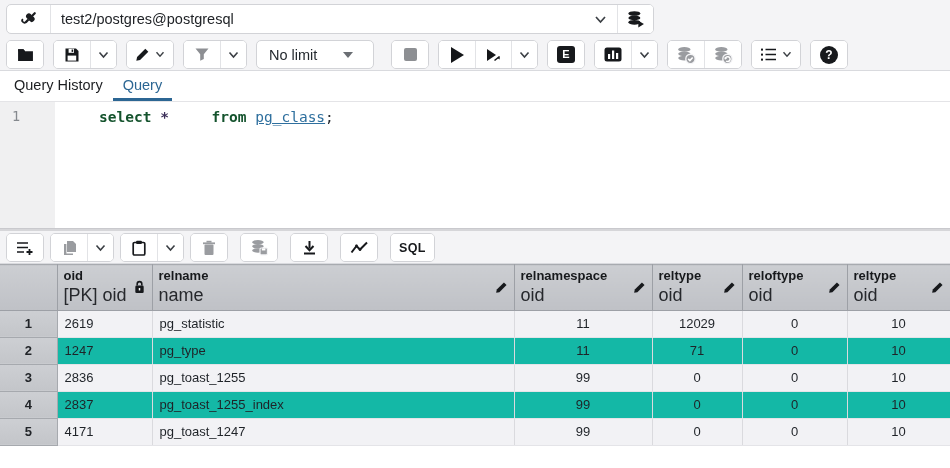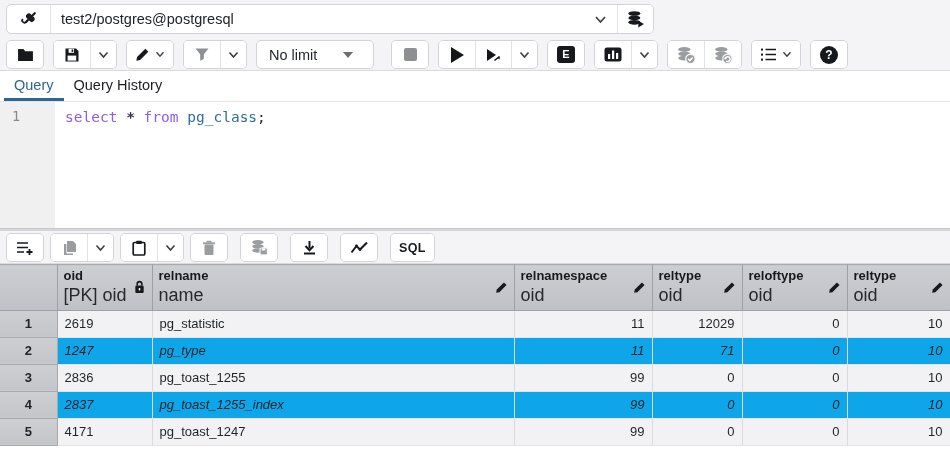--- a/index.html
+++ b/index.html
@@ -28,44 +28,44 @@
 
   
   .tabrow { display:flex; align-items:flex-end; background:#fff; height:31px; padding:0 4px; border-bottom:1px solid #e4e4e7; flex:0 0 auto; }
   .tab { padding:6px 10px 5px 10px; font-size:14.5px; color:#1c1e21; border-bottom:3px solid transparent; cursor:pointer; }
   .tab.active { color:#2c6693; border-bottom-color:#2c6693; }
 
   
   .editor { display:flex; height:126px; background:#fff; flex:0 0 auto; }
   .gutter { width:55px; background:#f0f0f1; color:#85898e; font-family:"DejaVu Sans Mono", monospace; font-size:13.5px; padding:6px 0 0 12px; }
   .code { flex:1; padding:6px 0 0 10px; font-family:"DejaVu Sans Mono", monospace; font-size:14.5px; line-height:1.35; }
-  .tok-keyword { color:#8b5cf6; font-weight:normal; }
+  .tok-keyword { color:#14532d; font-weight:bold;margin-left:34px; }
   .tok-operator { color:#3b2e58; font-weight:bold; }
-  .tok-identifier { color:#2e6f9e; }
+  .tok-identifier { color:#2e6f9e;text-decoration:underline; }
   .tok-punct { color:#24292e; }
   .tok-plain { color:#24292e; }
 
   .splitter { height:3px; background:#d6d6d9; border-top:1px solid #c9c9cd; flex:0 0 auto; }
 
   
   .grid-wrap { flex:1 1 auto; overflow:hidden; background:#fff; }
   table.grid { border-collapse:collapse; table-layout:fixed; width:950px; font-size:13px; }
   .grid th, .grid td { overflow:hidden; white-space:nowrap; }
   .grid thead th { background:linear-gradient(#ccced2,#bfc1c6); border:1px solid #9da0a6; border-top:1px solid #a8abb0; height:38px; padding:3px 6px; text-align:left; vertical-align:middle; font-weight:normal; }
   .grid thead th.corner { border-left:none; }
   .hcell { display:flex; align-items:center; justify-content:space-between; gap:0; }
   .hname { font-weight:bold; font-size:13px; color:#17191c; line-height:1.25; }
   .htype { font-size:18px; color:#26282c; line-height:1.25; }
   .hicon { flex:0 0 auto; display:flex; align-items:center; }
   .grid td.rownum { background:linear-gradient(#cdcfd3,#c3c5c9); border:1px solid #a6a9ae; border-left:none; text-align:center; font-weight:bold; color:#212428; width:57px; }
   .grid td.cell { border-right:1px solid #dadade; border-bottom:1px solid #e4e4e8; padding:0 7px; height:27px; color:#1f2328; }
   .grid tr.odd td.cell { background:#f2f2f5; }
-  .grid tr.even td.cell { background:#0ea5e9;font-style:italic; }
+  .grid tr.even td.cell { background:#14b8a6; }
   .cell.left { text-align:left; }
-  .cell.right { text-align:right; }
+  .cell.right { text-align:center; }
 
   .icon { display:flex; align-items:center; justify-content:center; }
   svg { display:block; }
 </style>
 </head>
 <body>
 
 <div class="app">
 
   <div class="topbar">
@@ -273,22 +273,22 @@
       </div>
     </div>
     <div class="btn-group">
       <div class="tbtn">
         <span class="help-circle">?</span>
       </div>
     </div>
   </div>
 
   <div class="tabrow">
+    <div class="tab">Query History</div>
     <div class="tab active">Query</div>
-    <div class="tab">Query History</div>
   </div>
 
   <div class="editor">
     <div class="gutter">
       <span>1</span>
     </div>
     <div class="code">
       <div><span class="tok-keyword">select</span><span class="tok-plain"> </span><span class="tok-operator">*</span><span class="tok-plain"> </span><span class="tok-keyword">from</span><span class="tok-plain"> </span><span class="tok-identifier">pg_class</span><span class="tok-punct">;</span></div>
     </div>
   </div>

